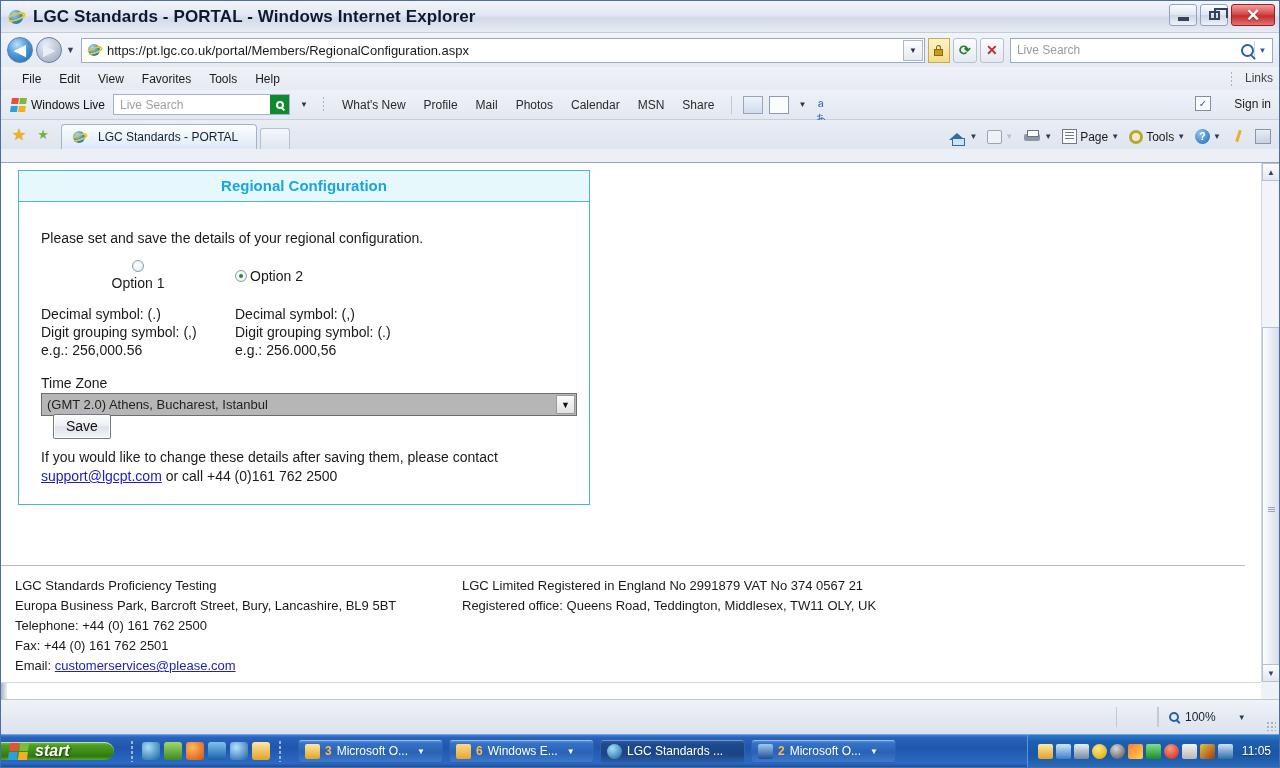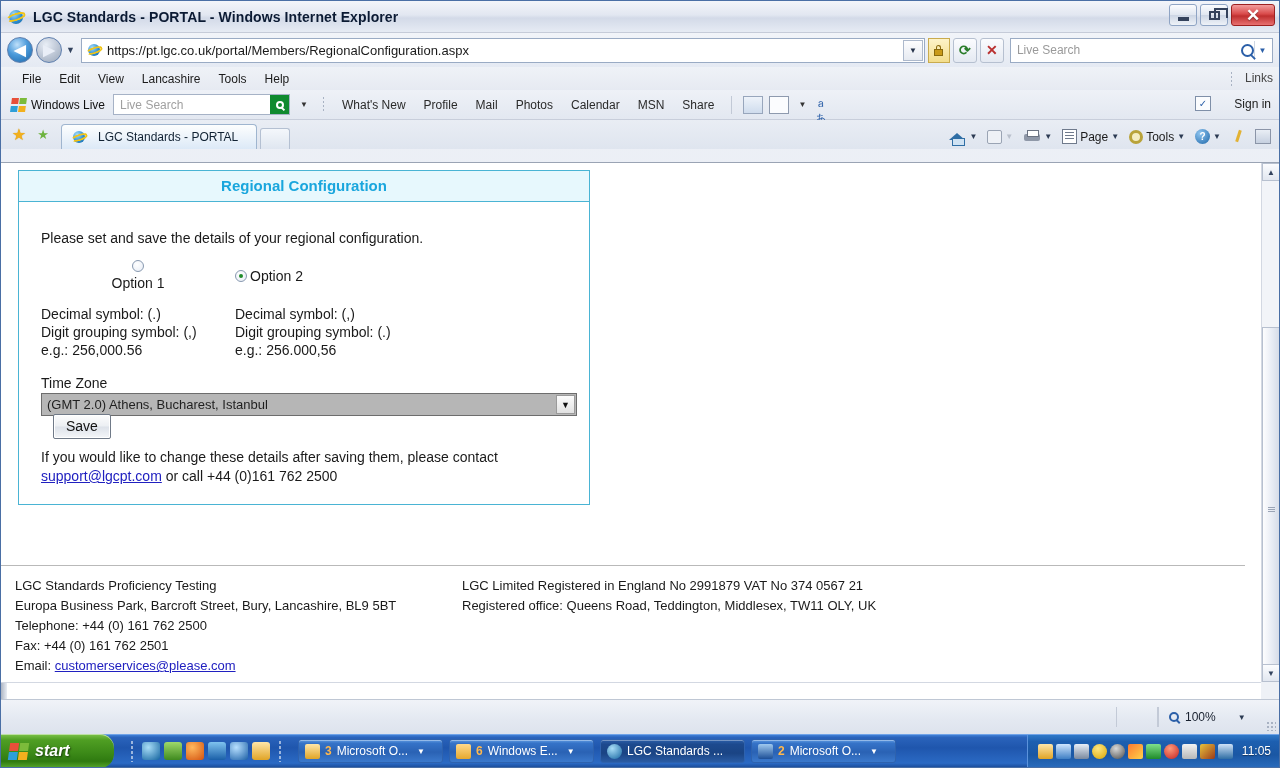--- a/index.html
+++ b/index.html
@@ -38,21 +38,21 @@
     border-radius:50%;
     background: radial-gradient(circle at 35% 30%, #9fd8f5 0%, #2f8fd4 55%, #1464a0 100%);
   }
   .ie-logo .eband {
     position:absolute; left:-1px; top:5px; width:20px; height:8px;
     border:2px solid #f0c419; border-radius:50%;
     transform: rotate(-18deg);
     border-left-color: transparent; border-right-color:#f0c419;
   }
   .title-text {
-    font-size: 14px; font-weight: bold; color: #0b1a33;
+    font-size: 17px; font-weight: bold; color: #0b1a33;
     letter-spacing: 0.1px; white-space: nowrap;
   }
   .winbtns { position:absolute; right:4px; top:3px; display:flex; gap:3px; }
   .winbtn {
     width: 28px; height: 22px;
     border: 1px solid #8fa4c4;
     border-radius: 3px;
     background: linear-gradient(180deg,#fbfcfe 0%,#e0e6f0 50%,#ccd5e4 51%,#eef2f8 100%);
     display:flex; align-items:center; justify-content:center;
     position: relative;
@@ -322,21 +322,21 @@
     background-image: radial-gradient(#a8b2c3 45%, transparent 47%); background-size:4px 4px;}
 
   
   .taskbar {
     position:absolute; left:0; right:0; bottom:0; height:33px;
     background: linear-gradient(180deg,#3f7fd6 0%,#2a63bb 8%,#1f56ad 40%,#2b6ac4 88%,#1c4f9e 100%);
     display:flex; align-items:center;
     border-top:1px solid #6fa3e8;
   }
   .startbtn {
-    height:34px; width:115px; margin-left:-2px;
+    height:18px; width:115px; margin-left:-2px;
     border-radius: 0 14px 14px 0;
     background: linear-gradient(180deg,#7ec44a 0%,#4f9e23 18%,#3c8a18 55%,#2f7a10 80%,#58a82c 100%);
     display:flex; align-items:center; gap:7px; padding-left:10px;
     box-shadow: inset 0 1px 0 rgba(255,255,255,.5);
   }
   .startbtn .flag{ width:19px;height:17px; display:grid; grid-template-columns:1fr 1fr; grid-template-rows:1fr 1fr; gap:1.5px; transform:skewX(-8deg);}
   .startbtn .flag i{display:block;}
   .startbtn .flag i:nth-child(1){background:#e8503a;} .startbtn .flag i:nth-child(2){background:#7cbb3b;}
   .startbtn .flag i:nth-child(3){background:#2e9fd8;} .startbtn .flag i:nth-child(4){background:#f2b01e;}
   .startbtn .lbl{ color:#fff; font-size:16px; font-style:italic; font-weight:bold; text-shadow:1px 1px 2px rgba(0,0,0,.55);}
@@ -422,21 +422,21 @@
       <span class="ph">Live Search</span>
       <span class="mag"></span>
       <span class="search-split">▼</span>
     </div>
   </div>
 
   <div class="menubar">
     <span class="menuitem">File</span>
     <span class="menuitem">Edit</span>
     <span class="menuitem">View</span>
-    <span class="menuitem">Lancashire</span>
+    <span class="menuitem">Favorites</span>
     <span class="menuitem">Tools</span>
     <span class="menuitem">Help</span>
     <span class="links-grip"></span>
     <span class="links-label">Links</span>
   </div>
 
   <div class="livebar">
     <span class="wl-logo">
         <i></i>
         <i></i>

